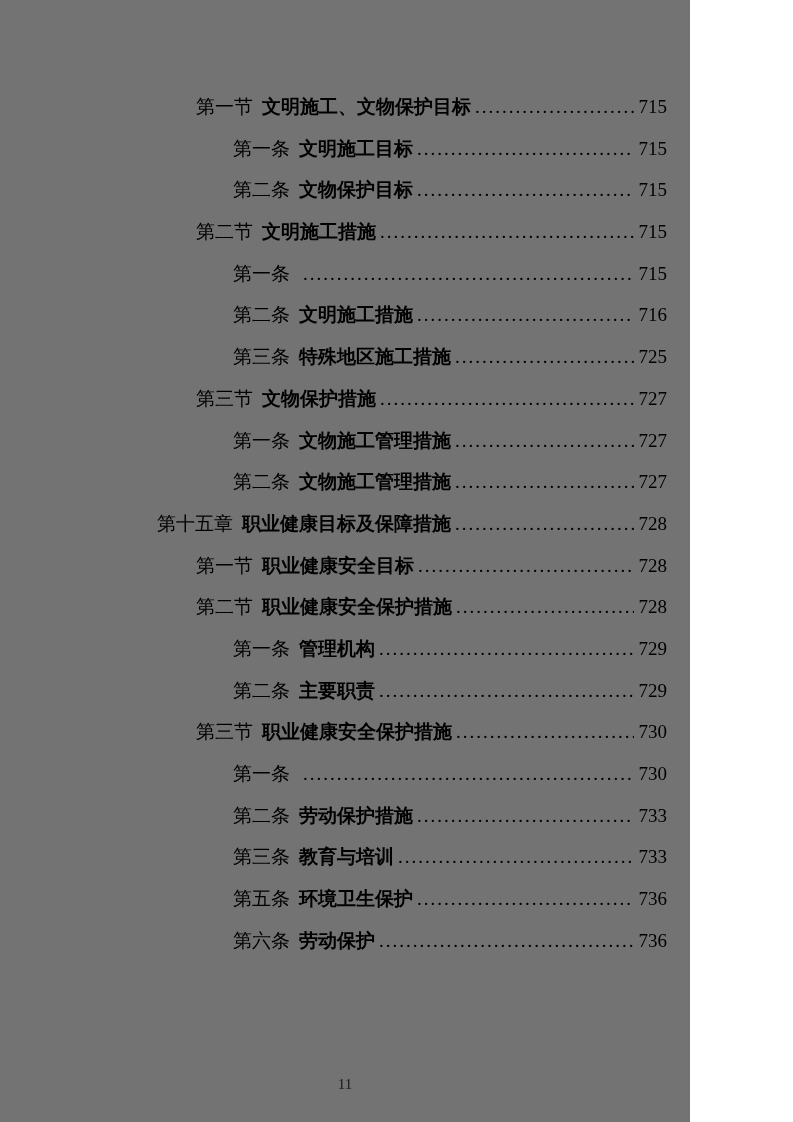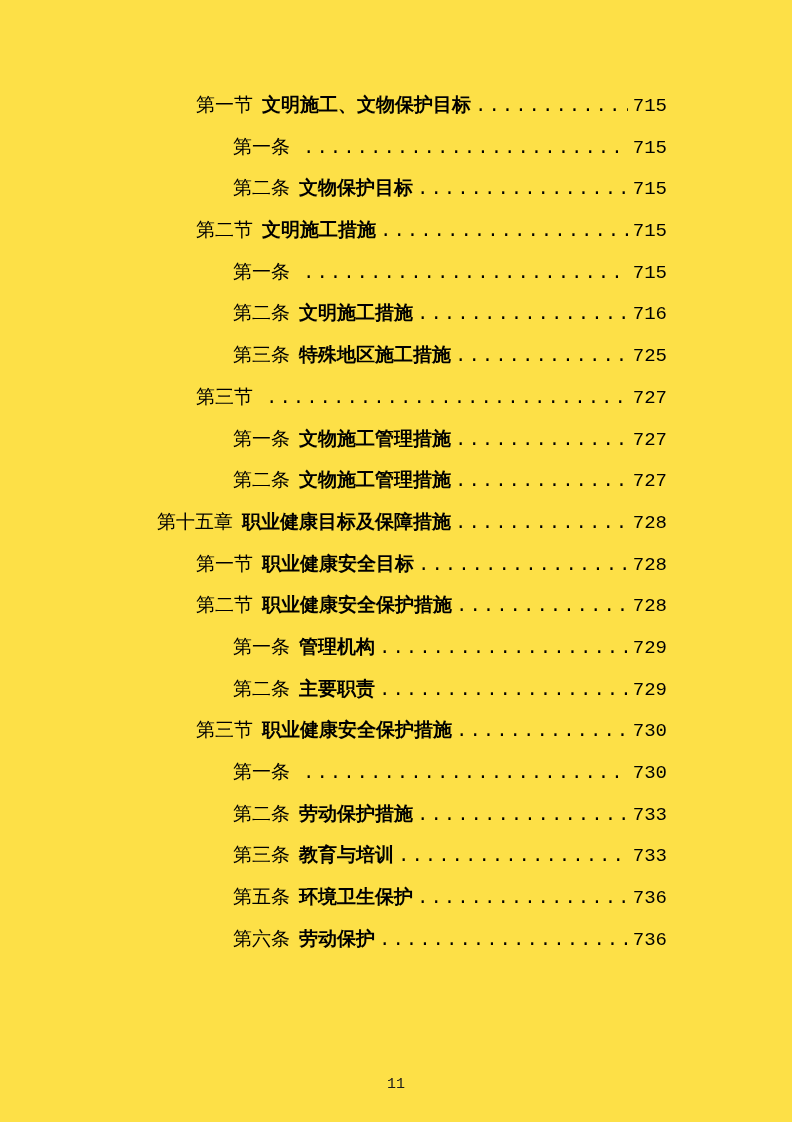--- a/index.html
+++ b/index.html
@@ -2,25 +2,25 @@
 <html><head>
 <meta charset="utf-8">
 <style>
   html, body {
     margin: 0;
     padding: 0;
     background: #ffffff;
   }
   .page {
     position: relative;
-    width: 792px;
+    width: 690px;
     height: 1122px;
-    background: #fde047;
+    background: #737373;
     overflow: hidden;
-    font-family: Liberation Mono, monospace;
+    font-family: Liberation Serif, serif;
     color: #000000;
   }
   .toc {
     position: absolute;
     top: 86px;
     left: 157px;
     width: 510px;
   }
   .toc-row {
     display: flex;
@@ -75,20 +75,21 @@
 <main class="page">
   <nav class="toc" id="toc">
       <div class="toc-row level-1">
         <span class="toc-label">第一节</span>
         <span class="toc-title">文明施工、文物保护目标</span>
         <span class="toc-leader"></span>
         <span class="toc-page">715</span>
       </div>
       <div class="toc-row level-2">
         <span class="toc-label">第一条</span>
+        <span class="toc-title">文明施工目标</span>
         <span class="toc-leader"></span>
         <span class="toc-page">715</span>
       </div>
       <div class="toc-row level-2">
         <span class="toc-label">第二条</span>
         <span class="toc-title">文物保护目标</span>
         <span class="toc-leader"></span>
         <span class="toc-page">715</span>
       </div>
       <div class="toc-row level-1">
@@ -109,20 +110,21 @@
         <span class="toc-page">716</span>
       </div>
       <div class="toc-row level-2">
         <span class="toc-label">第三条</span>
         <span class="toc-title">特殊地区施工措施</span>
         <span class="toc-leader"></span>
         <span class="toc-page">725</span>
       </div>
       <div class="toc-row level-1">
         <span class="toc-label">第三节</span>
+        <span class="toc-title">文物保护措施</span>
         <span class="toc-leader"></span>
         <span class="toc-page">727</span>
       </div>
       <div class="toc-row level-2">
         <span class="toc-label">第一条</span>
         <span class="toc-title">文物施工管理措施</span>
         <span class="toc-leader"></span>
         <span class="toc-page">727</span>
       </div>
       <div class="toc-row level-2">

